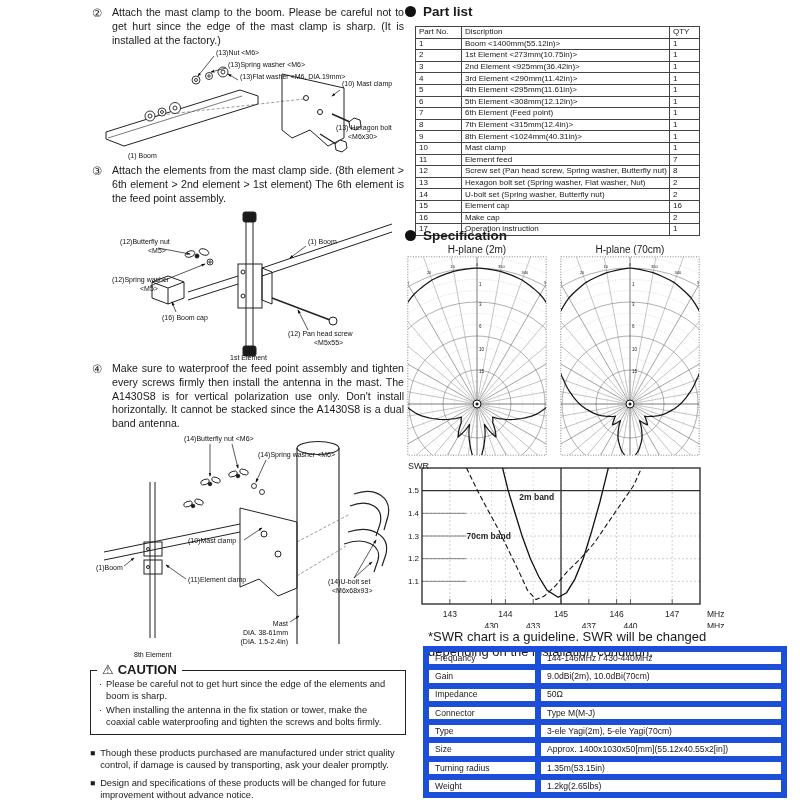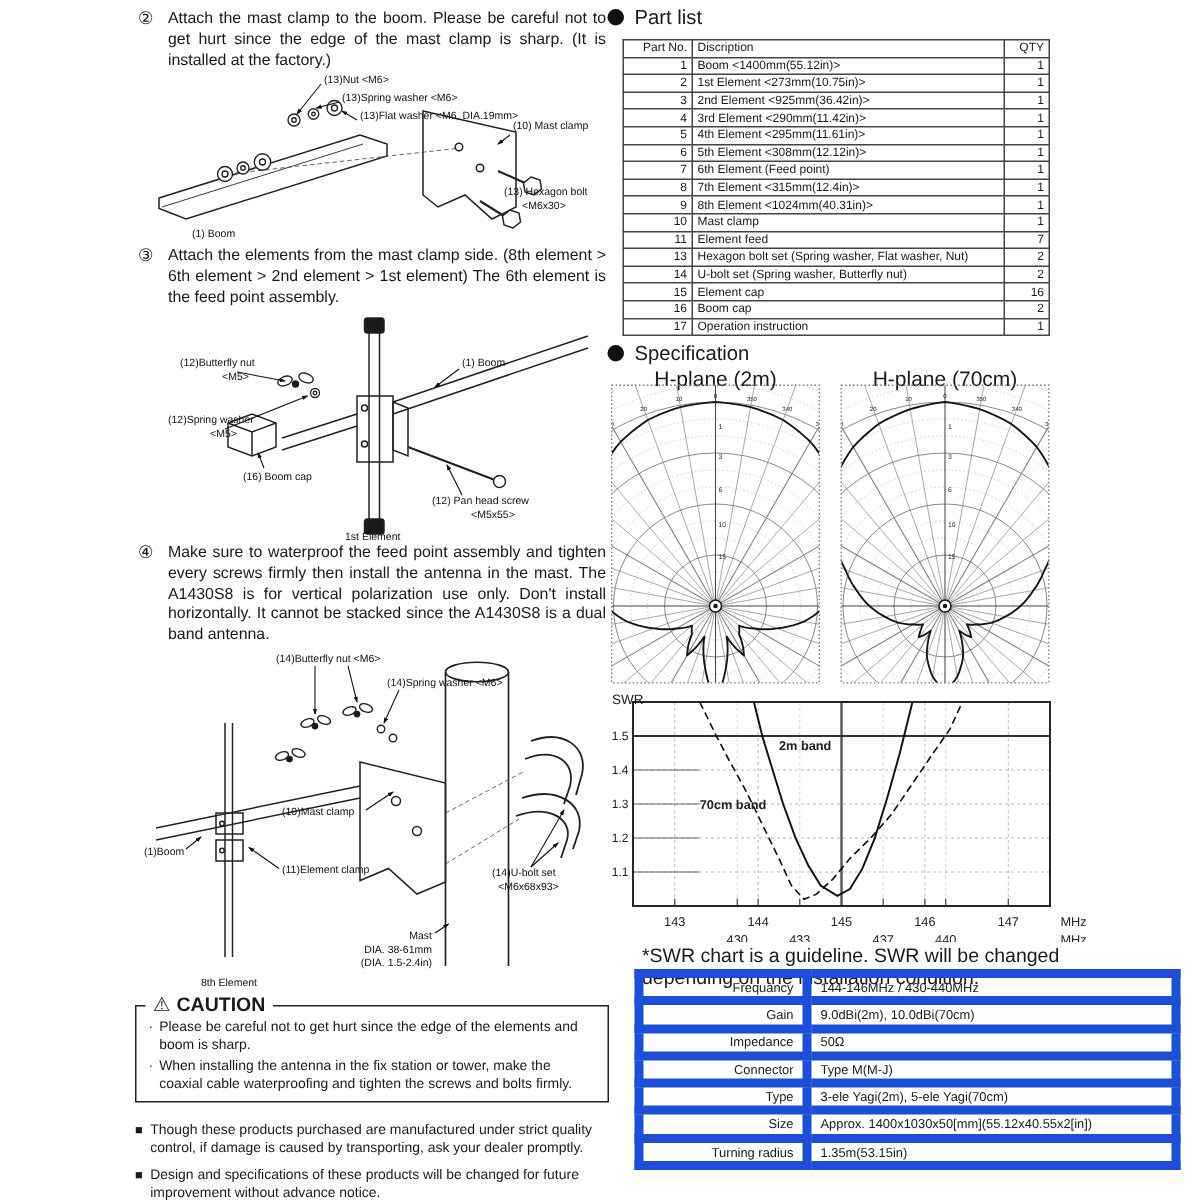--- a/index.html
+++ b/index.html
@@ -1,29 +1,29 @@
 <!DOCTYPE html>
 <html><head>
 <meta charset="utf-8">
 <style>
   html,body{margin:0;padding:0}
   body{width:800px;height:800px;background:#fff;font-family:"Liberation Sans",sans-serif;color:#1a1a1a;position:relative;overflow:hidden}
   .abs{position:absolute}
   .step{display:flex;gap:5px;font-size:10.6px;line-height:1.3}
   .stepnum{flex:0 0 15px;font-size:11.5px}
   .steptext{text-align:justify}
-  .sect-head{display:flex;align-items:center;gap:7px;font-weight:normal;font-size:13.5px}
+  .sect-head{display:flex;align-items:center;gap:7px;font-weight:bold;font-size:13.5px}
   .dot{width:11px;height:11px;border-radius:50%;background:#111}
   table{border-collapse:collapse;table-layout:fixed}
   .plist{font-size:8px;border:1.5px solid #222}
   .plist td{border:1px solid #444;padding:0 3px;height:10.6px;line-height:1;overflow:hidden;white-space:nowrap}
   .spec{font-size:8.6px;border:1.5px solid #222}
   .spec td{border:6px solid #1d4ed8;height:12.3px;padding:0 6px;line-height:1;overflow:hidden;white-space:nowrap}
-  .ctr{text-align:right}
-  .ptitle{font-size:14px;text-align:center}
+  .ctr{text-align:left}
+  .ptitle{font-size:10px;text-align:center}
   .caution{border:1.6px solid #222;padding:8px 8px 3px 8px}
   .caution-title{position:absolute;top:-9px;left:6px;background:#fff;padding:0 5px;font-weight:bold;font-size:13px;display:flex;align-items:center;gap:4px}
   .warn{font-size:13px;font-weight:normal}
   .citem{font-size:9.3px;line-height:1.28;display:flex;gap:4px;margin-bottom:2px}
   .note{font-size:9.3px;line-height:1.25;display:flex;gap:5px;margin-bottom:7px}
   .sq{font-size:8.5px;line-height:1.4}
   .footnote{font-size:13px}
   svg text{font-family:"Liberation Sans",sans-serif}
   .dg text{font-size:7px;fill:#111}
 </style>
@@ -323,37 +323,42 @@
         <td class="ctr">10</td>
         <td>Mast clamp</td>
         <td class="ctr">1</td>
       </tr>
       <tr>
         <td class="ctr">11</td>
         <td>Element feed</td>
         <td class="ctr">7</td>
       </tr>
       <tr>
+        <td class="ctr">12</td>
+        <td>Screw set (Pan head screw, Spring washer, Butterfly nut)</td>
+        <td class="ctr">8</td>
+      </tr>
+      <tr>
         <td class="ctr">13</td>
         <td>Hexagon bolt set (Spring washer, Flat washer, Nut)</td>
         <td class="ctr">2</td>
       </tr>
       <tr>
         <td class="ctr">14</td>
         <td>U-bolt set (Spring washer, Butterfly nut)</td>
         <td class="ctr">2</td>
       </tr>
       <tr>
         <td class="ctr">15</td>
         <td>Element cap</td>
         <td class="ctr">16</td>
       </tr>
       <tr>
         <td class="ctr">16</td>
-        <td>Boom cap</td>
+        <td>Make cap</td>
         <td class="ctr">2</td>
       </tr>
       <tr>
         <td class="ctr">17</td>
         <td>Operation instruction</td>
         <td class="ctr">1</td>
       </tr>
     </tbody>
 </table>
 
@@ -610,14 +615,18 @@
         <td>3-ele Yagi(2m), 5-ele Yagi(70cm)</td>
       </tr>
       <tr>
         <td class="ctr">Size</td>
         <td>Approx. 1400x1030x50[mm](55.12x40.55x2[in])</td>
       </tr>
       <tr>
         <td class="ctr">Turning radius</td>
         <td>1.35m(53.15in)</td>
       </tr>
+      <tr>
+        <td class="ctr">Weight</td>
+        <td>1.2kg(2.65lbs)</td>
+      </tr>
     </tbody>
 </table>
 
 </body></html>

